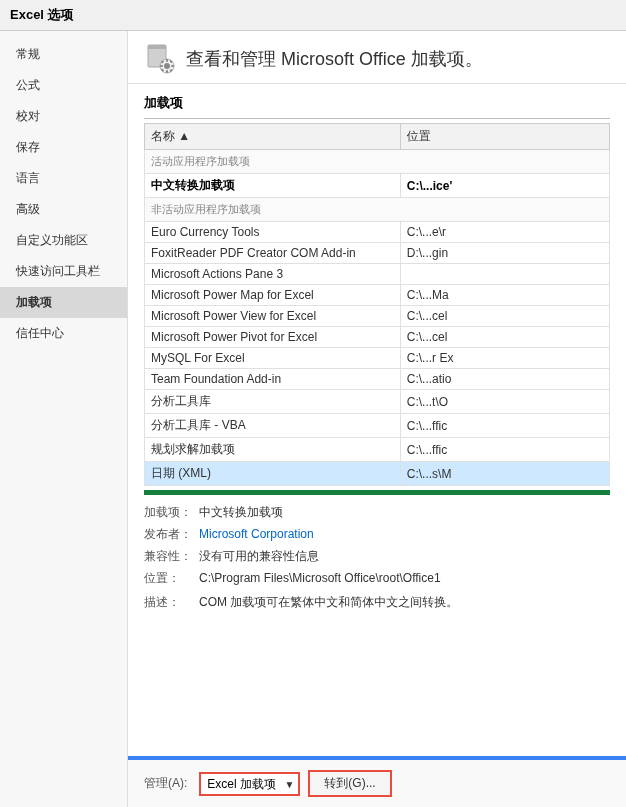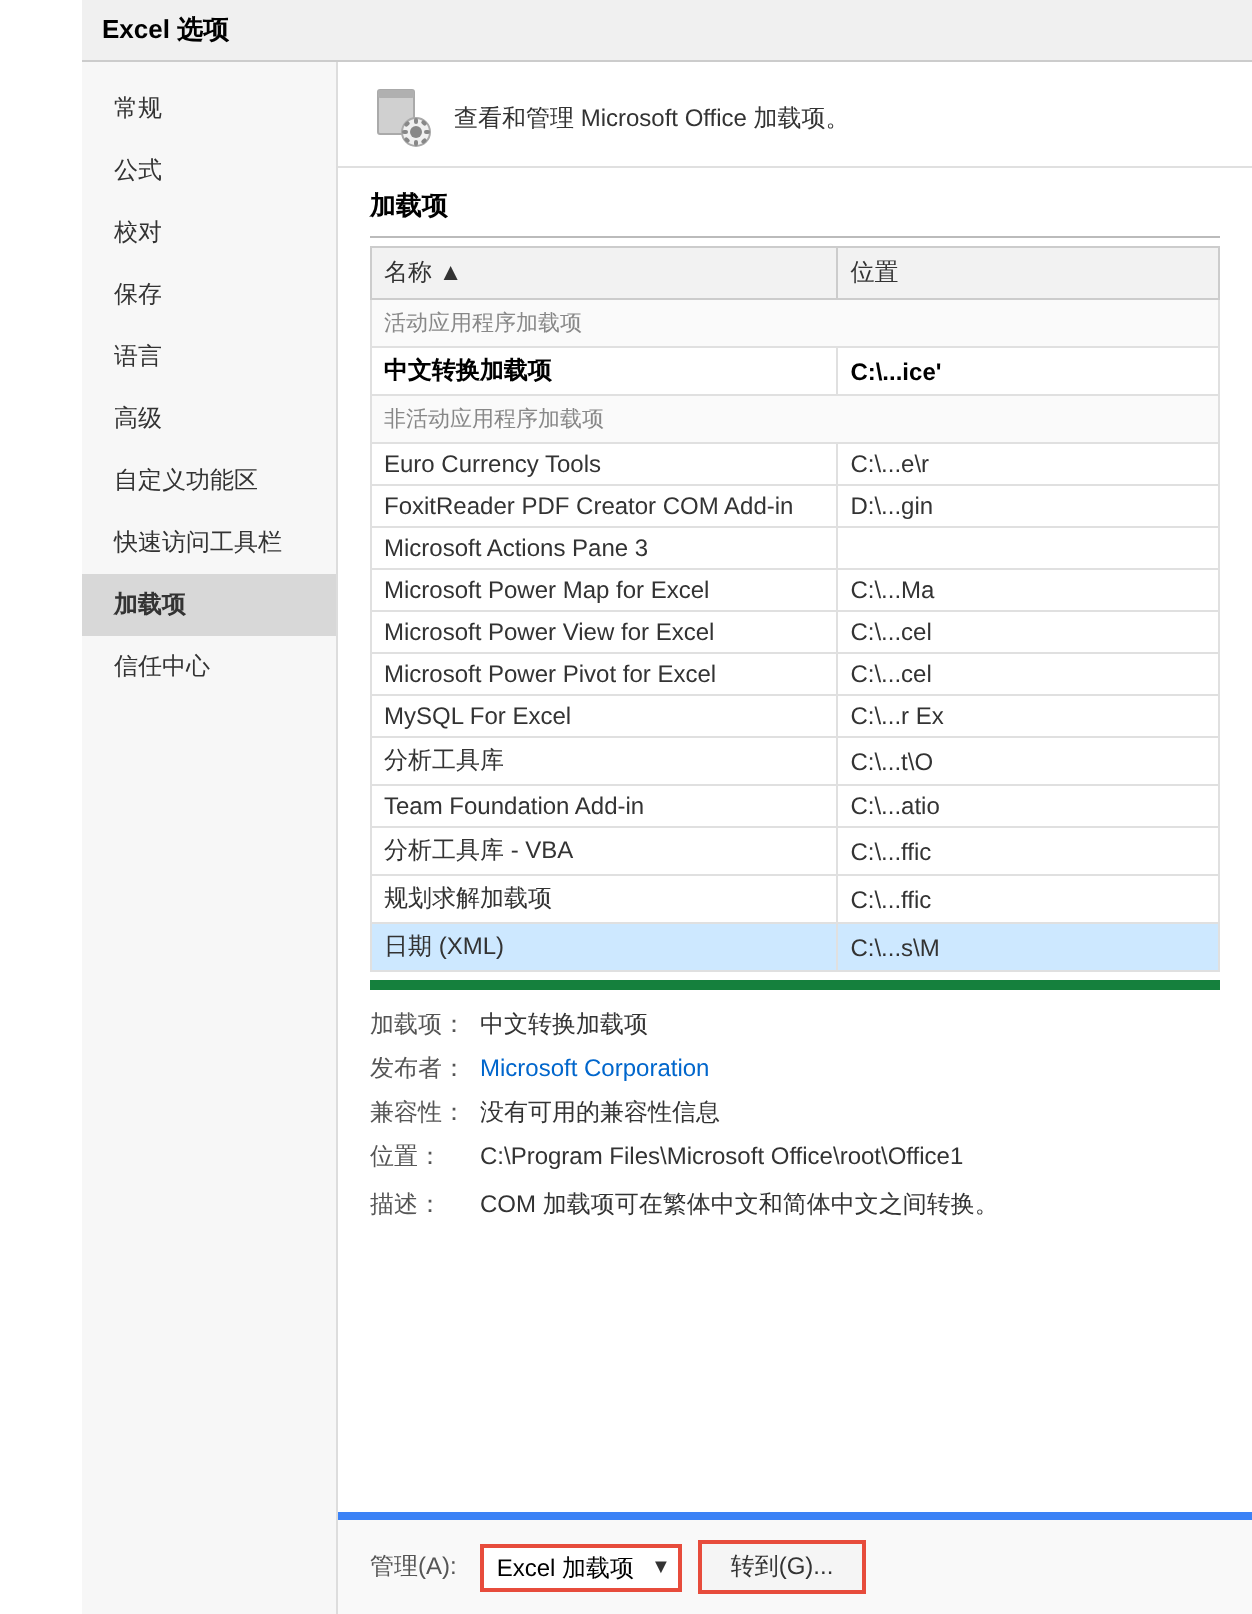--- a/index.html
+++ b/index.html
@@ -11,21 +11,20 @@
       height: 807px;
       overflow: hidden;
     }
 
     .dialog {
       width: 626px;
       height: 807px;
       background: #fff;
       display: flex;
       flex-direction: column;
-      padding-left: 41px;
     }
 
     .title-bar {
       background: #f0f0f0;
       padding: 6px 10px;
       font-size: 13px;
       font-weight: bold;
       border-bottom: 1px solid #ccc;
       color: #000;
     }
@@ -74,21 +73,21 @@
       border-bottom: 1px solid #e0e0e0;
     }
 
     .header-icon {
       width: 32px;
       height: 32px;
       flex-shrink: 0;
     }
 
     .header-title {
-      font-size: 12px;
+      font-size: 18px;
       color: #333;
     }
 
     .content-area {
       flex: 1;
       overflow-y: auto;
       padding: 0 16px;
       display: flex;
       flex-direction: column;
     }
@@ -314,26 +313,26 @@
             </tr>
             <tr class="table-row">
               <td>Microsoft Power Pivot for Excel</td>
               <td>C:\...cel</td>
             </tr>
             <tr class="table-row">
               <td>MySQL For Excel</td>
               <td>C:\...r Ex</td>
             </tr>
             <tr class="table-row">
+              <td>Team Foundation Add-in</td>
+              <td>C:\...atio</td>
+            </tr>
+            <tr class="table-row">
               <td>分析工具库</td>
               <td>C:\...t\O</td>
-            </tr>
-            <tr class="table-row">
-              <td>Team Foundation Add-in</td>
-              <td>C:\...atio</td>
             </tr>
             <tr class="table-row">
               <td>分析工具库 - VBA</td>
               <td>C:\...ffic</td>
             </tr>
             <tr class="table-row">
               <td>规划求解加载项</td>
               <td>C:\...ffic</td>
             </tr>
             <tr class="table-row selected-row">

